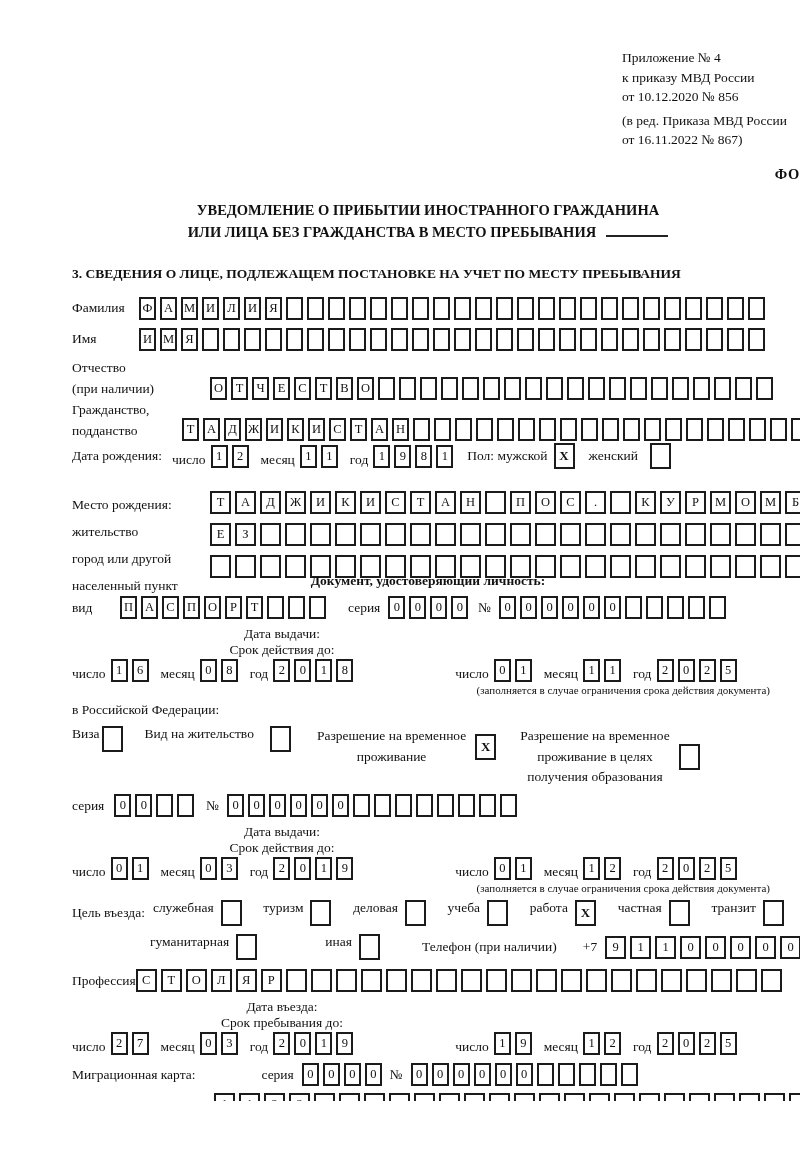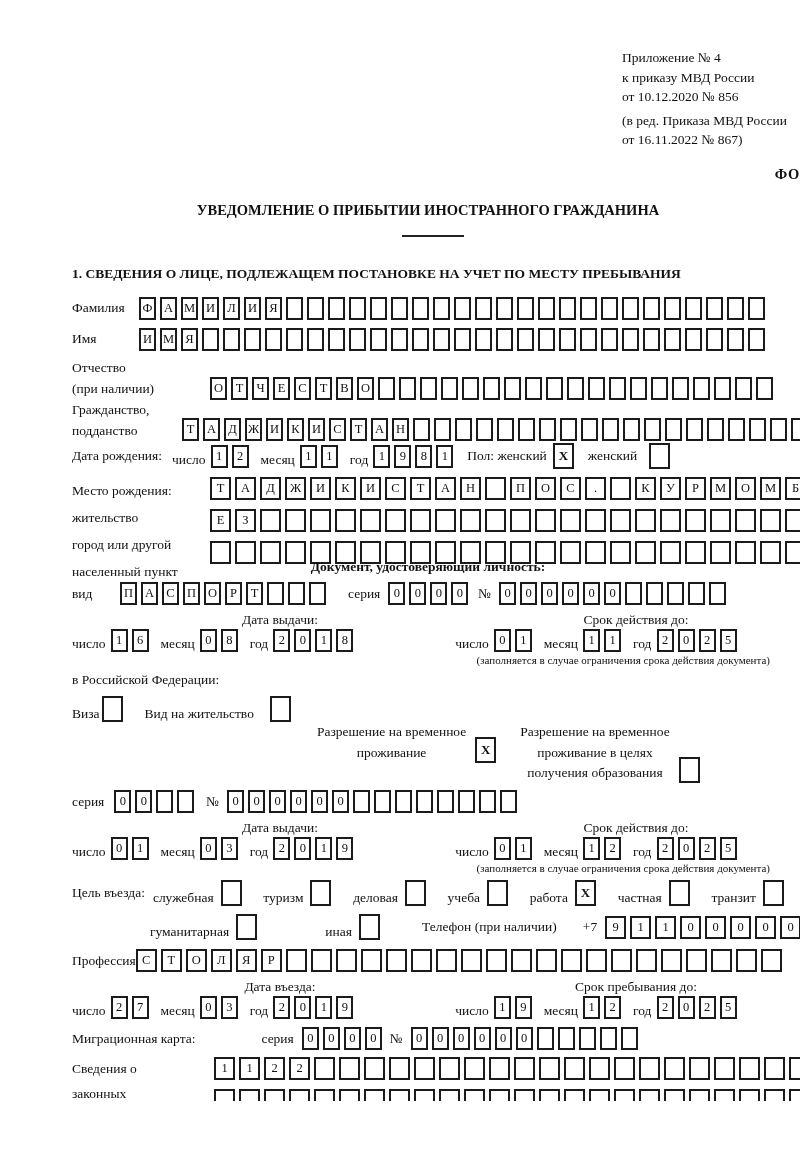--- a/index.html
+++ b/index.html
@@ -18,30 +18,30 @@
   
   .row{display:flex;align-items:center;margin-bottom:6px;min-height:25px;}
   .row .lblcol{flex:0 0 auto;}
   .cells{display:inline-flex;flex-wrap:nowrap;}
   .cell{display:inline-flex;width:13px;height:19px;border:2px solid #1b1b1b;margin-right:4px;align-items:center;justify-content:center;font-size:12.5px;flex:0 0 auto;background:#fff;}
   .cell.wide{width:17px;}
   .checkbox{display:inline-flex;width:17px;height:22px;border:2px solid #1b1b1b;align-items:center;justify-content:center;font-size:13px;font-weight:bold;flex:0 0 auto;background:#fff;}
   .lbl{white-space:nowrap;}
   .stacklbl{line-height:1.55;}
   .centerbold{text-align:center;font-weight:bold;margin:6px 0 6px 0;}
-  .dates-head{display:flex;margin-top:2px;}
+  .dates-head{display:flex;margin-top:2px;flex-direction:column;}
   .dates-head .dh-left{width:300px;text-align:center;margin-left:60px;}
   .dates-head .dh-right{width:300px;text-align:center;margin-left:60px;}
   .dg{display:inline-flex;align-items:flex-end;}
   .dg .lbl{margin-right:5px;}
   .dg .cells{margin-right:8px;}
   .note-right{text-align:right;font-size:11px;margin:1px 14px 6px 0;}
-  .chk-item{display:inline-flex;align-items:flex-end;}
+  .chk-item{display:inline-flex;align-items:flex-start;}
   .chk-item .chk-lbl{margin-right:7px;white-space:nowrap;}
-  .multi-opt{display:inline-flex;align-items:flex-end;margin-top:26px;}
+  .multi-opt{display:inline-flex;align-items:center;}
   .multi-opt .opt-text{text-align:center;line-height:1.5;}
   .multi-opt .checkbox{margin-left:9px;margin-top:1px;}
   .purpose-row{display:flex;align-items:center;margin-bottom:8px;}
   .purpose-items{display:flex;flex:1;justify-content:space-between;align-items:center;margin-left:8px;}
   .guard-wrap{display:flex;margin-top:4px;}
   .guard-labels{width:130px;line-height:1.85;flex:0 0 auto;}
   .guard-cells .cells{margin-bottom:9px;display:flex;}
   .nowrap{white-space:nowrap;}
 </style>
 </head>
@@ -54,24 +54,24 @@
     <div>Приложение № 4</div>
     <div>к приказу МВД России</div>
     <div>от 10.12.2020 № 856</div>
     <div class="hdr-edition">(в ред. Приказа МВД России</div>
     <div>от 16.11.2022 № 867)</div>
   </div>
   <div class="forma">ФОРМА</div>
 
   <div class="title">
     <div>УВЕДОМЛЕНИЕ О ПРИБЫТИИ ИНОСТРАННОГО ГРАЖДАНИНА</div>
-    <div><span class="title-underline"></span></div>
-  </div>
-
-  <div class="sec-head">1. СВЕДЕНИЯ О ЛИЦЕ, ПОДЛЕЖАЩЕМ ПОСТАНОВКЕ НА УЧЕТ ПО МЕСТУ ПРЕБЫВАНИЯ</div>
+    <div><span>ИЛИ ЛИЦА БЕЗ ГРАЖДАНСТВА В МЕСТО ПРЕБЫВАНИЯ</span><span class="title-underline"></span></div>
+  </div>
+
+  <div class="sec-head">3. СВЕДЕНИЯ О ЛИЦЕ, ПОДЛЕЖАЩЕМ ПОСТАНОВКЕ НА УЧЕТ ПО МЕСТУ ПРЕБЫВАНИЯ</div>
 
   <div class="row">
     <span class="lblcol lbl" style="width:67px">Фамилия</span>
     <span class="cells">
           <span class="cell">Ф</span>
           <span class="cell">А</span>
           <span class="cell">М</span>
           <span class="cell">И</span>
           <span class="cell">Л</span>
           <span class="cell">И</span>
@@ -206,42 +206,42 @@
           <span class="cell"></span>
           <span class="cell"></span>
           <span class="cell"></span>
           <span class="cell"></span>
           <span class="cell"></span>
           <span class="cell"></span>
           <span class="cell"></span>
         </span>
   </div>
 
-  <div class="row" style="margin-bottom:8px;">
+  <div class="row" style="margin-bottom:22px;">
     <span class="lbl">Дата рождения:</span>
     <span class="dg" style="margin-left:10px;">
       <span class="lbl">число</span>
       <span class="cells">
             <span class="cell">1</span>
             <span class="cell">2</span>
           </span>
       <span class="lbl">месяц</span>
       <span class="cells">
             <span class="cell">1</span>
             <span class="cell">1</span>
           </span>
       <span class="lbl">год</span>
       <span class="cells">
             <span class="cell">1</span>
             <span class="cell">9</span>
             <span class="cell">8</span>
             <span class="cell">1</span>
           </span>
     </span>
-    <span class="lbl" style="margin-left:2px;">Пол: женский</span>
+    <span class="lbl" style="margin-left:2px;">Пол: мужской</span>
     <span class="checkbox" style="margin-left:6px;">X</span>
     <span class="lbl" style="margin-left:14px;">женский</span>
     <span class="checkbox" style="margin-left:12px;"></span>
   </div>
 
   <div class="guard-wrap" style="margin-top:0;">
     <span class="guard-labels stacklbl" style="width:106px;line-height:2.0;">
       <span class="nowrap">Место рождения:</span><br>
       <span>жительство</span><br>
       <span class="nowrap">город или другой</span><br>

